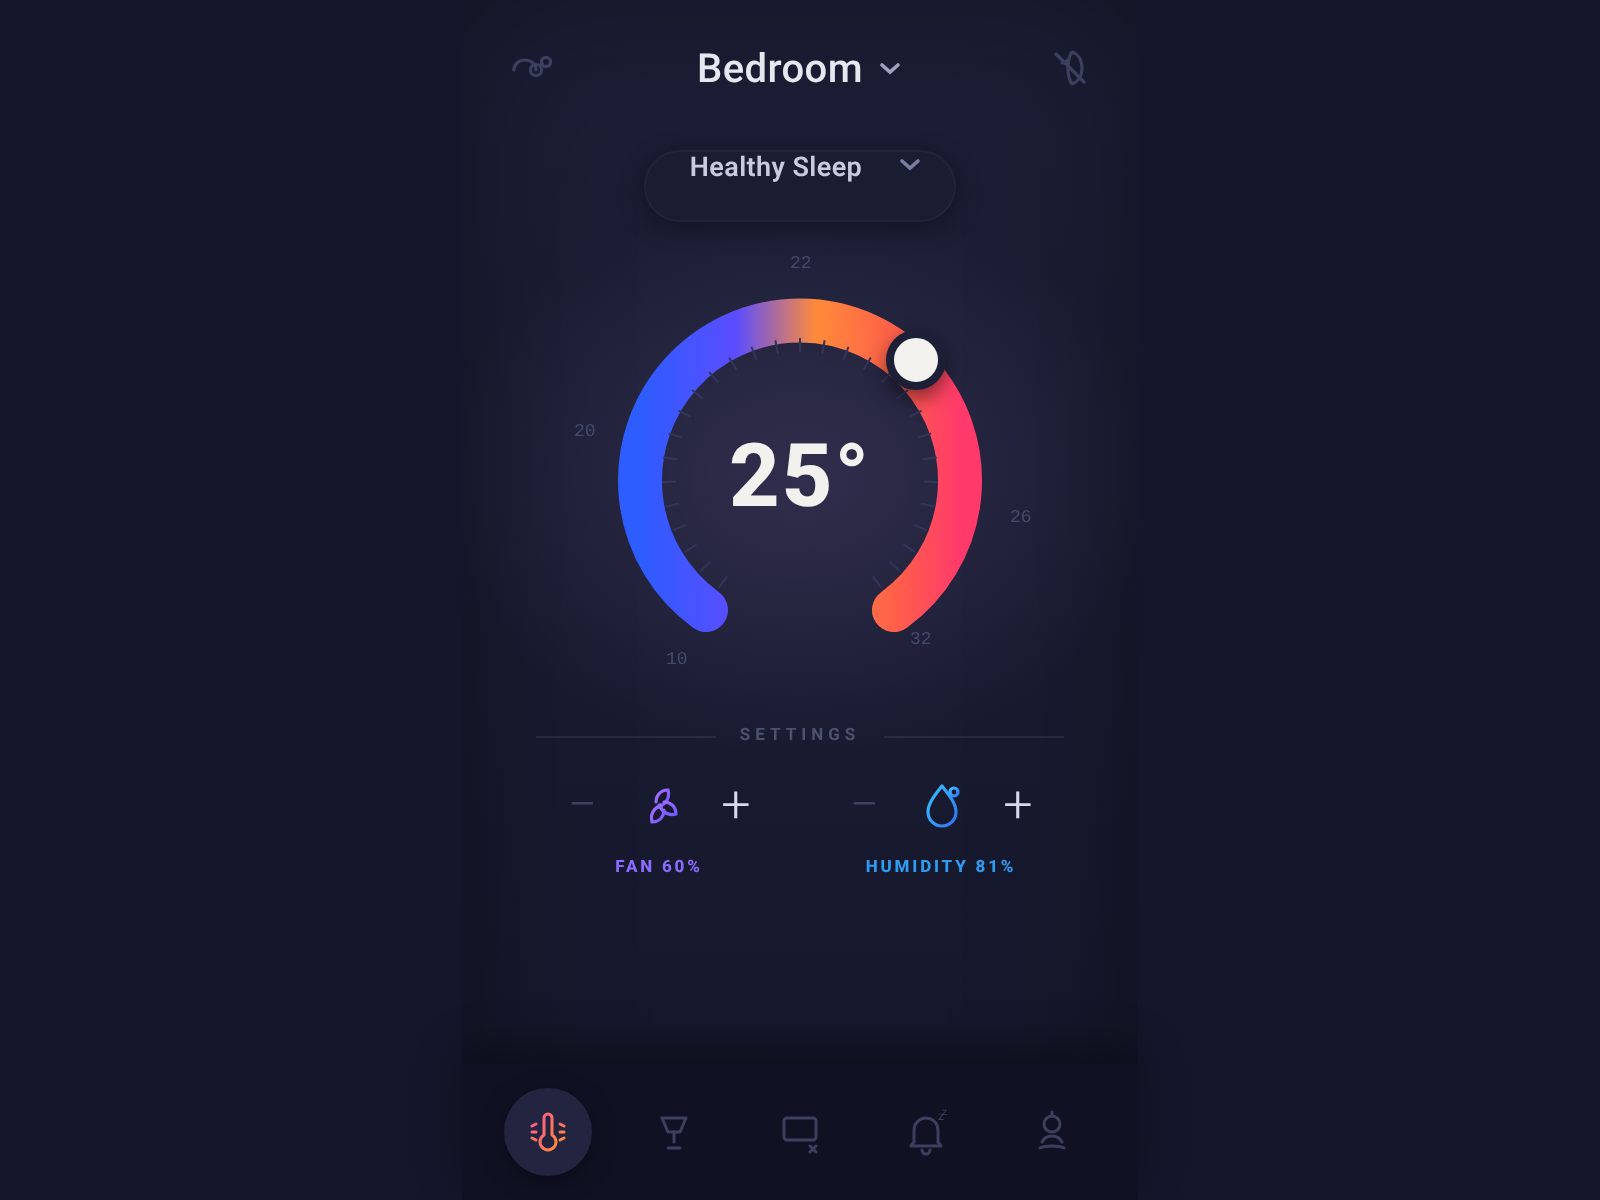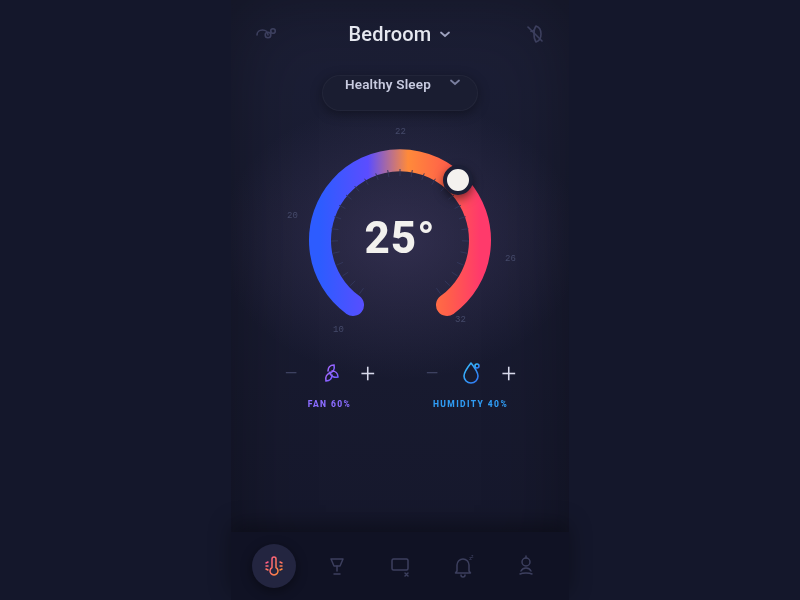--- a/index.html
+++ b/index.html
@@ -175,20 +175,25 @@
         </div>
 
         <span class="scale-label" style="left:38px;  top:192px;">10</span>
         <span class="scale-label" style="left:-8px;  top:78px;">20</span>
         <span class="scale-label" style="left:100px; top:-6px;">22</span>
         <span class="scale-label" style="left:210px; top:78px;margin-top:43px;">26</span>
         <span class="scale-label" style="left:160px; top:182px;">32</span>
       </div>
     </div>
 
+    <div class="sett-title-row">
+      <div class="line"></div>
+      <div class="sett-title">SETTINGS</div>
+      <div class="line"></div>
+    </div>
 
     <div class="settings">
       <div class="sett-item">
         <div class="sett-controls">
           <span class="pm">−</span>
           <span class="sett-icon">
             <svg viewBox="0 0 26 26" fill="none" stroke="url(#fanGrad)" stroke-width="1.6" stroke-linecap="round">
               <defs>
                 <linearGradient id="fanGrad" x1="0" y1="0" x2="1" y2="1">
                   <stop offset="0%" stop-color="#b06bff"></stop>
@@ -216,21 +221,21 @@
                   <stop offset="0%" stop-color="#39c2ff"></stop>
                     <stop offset="100%" stop-color="#2f74f4"></stop>
                 </linearGradient>
               </defs>
               <path d="M13 3c4 5 7 9 7 13a7 7 0 0 1-14 0c0-4 3-8 7-13Z"></path>
               <circle cx="19" cy="6" r="2"></circle>
             </svg>
           </span>
           <span class="pm" style="color:#d7d9ea;">+</span>
         </div>
-        <div class="sett-label hum-label">HUMIDITY 40%</div>
+        <div class="sett-label hum-label">HUMIDITY 81%</div>
       </div>
     </div>
 
     <div class="nav">
       <div class="nav-item active">
         <svg viewBox="0 0 24 24" fill="none" stroke="url(#navGrad1)" stroke-width="1.5" stroke-linecap="round" stroke-linejoin="round">
           <defs>
               <linearGradient id="navGrad1" x1="0" y1="0" x2="1" y2="1">
                 <stop offset="0%" stop-color="#ff5b8a"></stop>
                 <stop offset="100%" stop-color="#ff8a3a"></stop>

